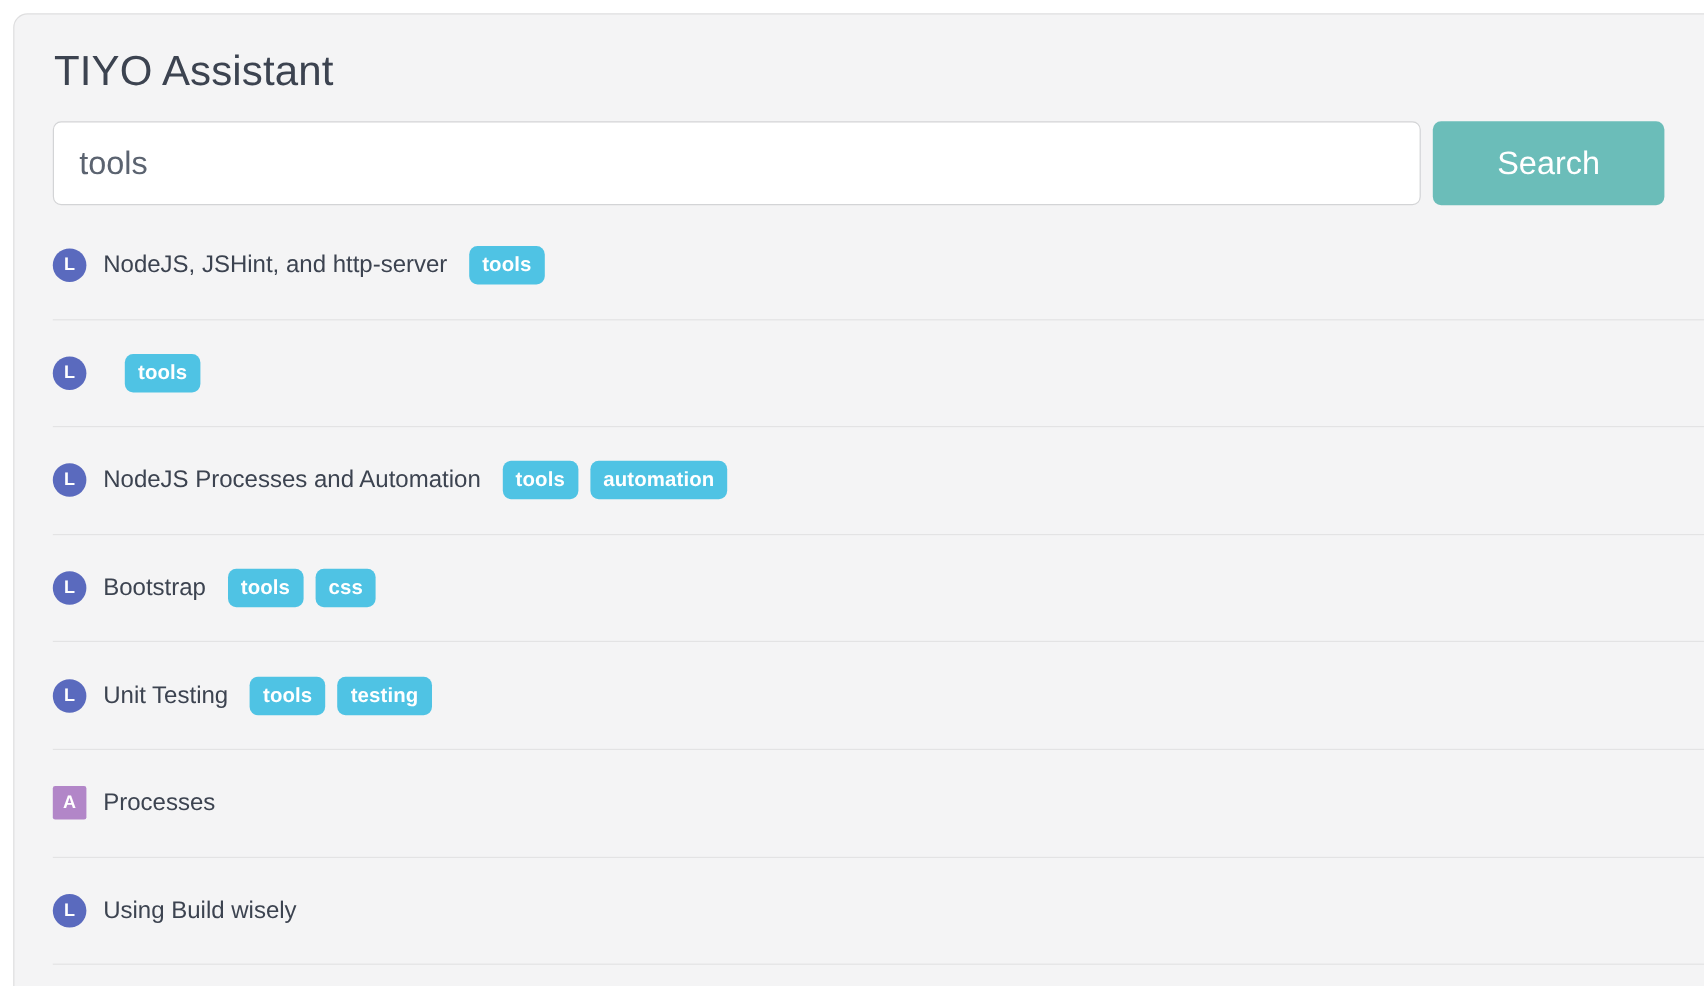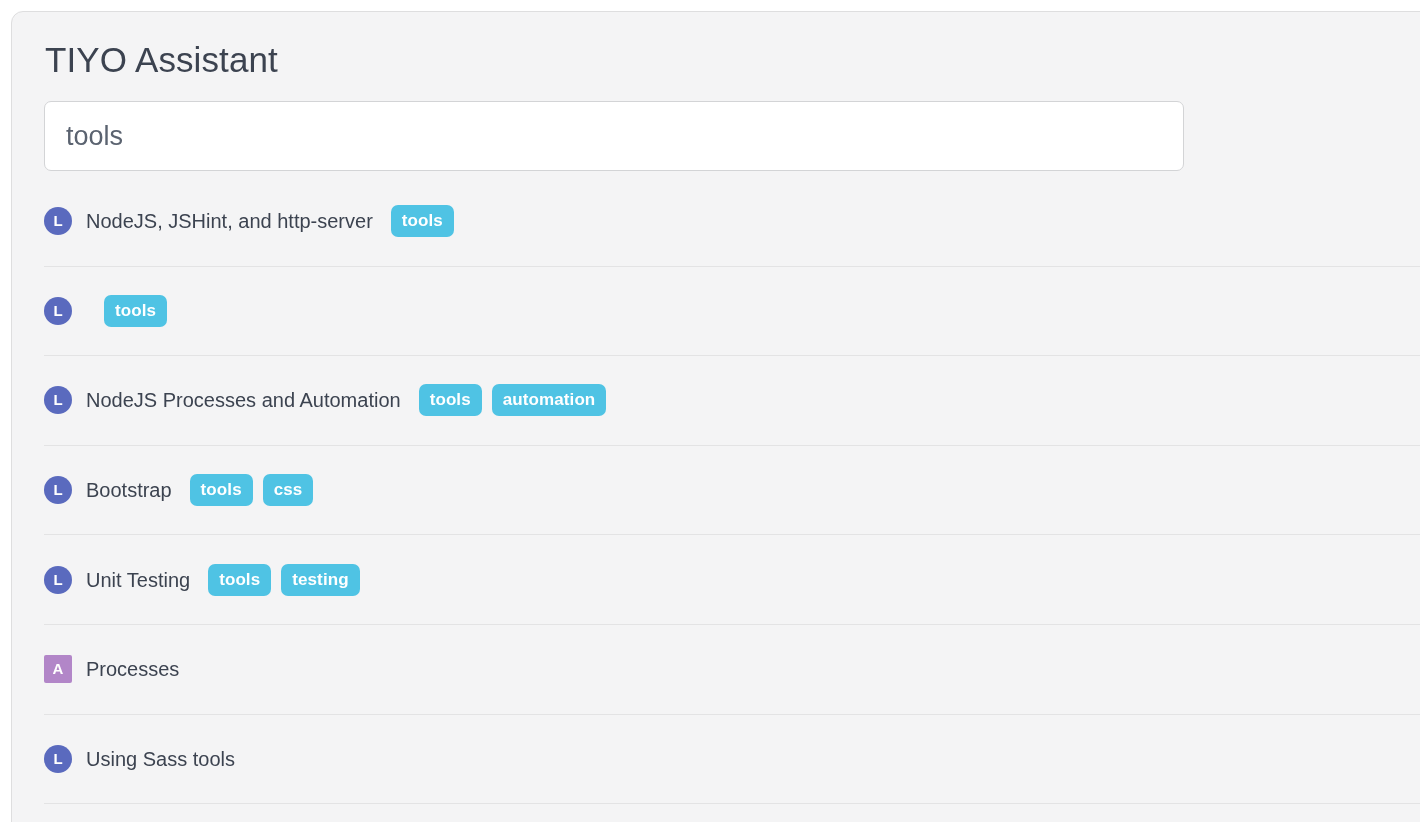--- a/index.html
+++ b/index.html
@@ -162,20 +162,21 @@
 <body>
 
 <div id="app">
   <div class="panel">
     <div class="panel-inner">
 
       <h1 class="page-title">TIYO Assistant</h1>
 
       <div class="search-row">
         <input class="search-input" type="text" value="tools" style="">
+        <button class="search-button">Search</button>
       </div>
 
       <ul class="results" id="results-list">
           <li class="result-row">
             <span class="badge badge-lesson">L</span>
             <span class="result-title">NodeJS, JSHint, and http-server</span>
             <span class="tags">
               <span class="tag">tools</span>
             </span>
           </li>
@@ -208,19 +209,19 @@
               <span class="tag">tools</span>
               <span class="tag">testing</span>
             </span>
           </li>
           <li class="result-row">
             <span class="badge badge-assignment">A</span>
             <span class="result-title">Processes</span>
           </li>
           <li class="result-row">
             <span class="badge badge-lesson">L</span>
-            <span class="result-title">Using Sass tools</span>
+            <span class="result-title">Using Build wisely</span>
           </li>
         </ul>
 
     </div>
   </div>
 </div>
 
 </body></html>

